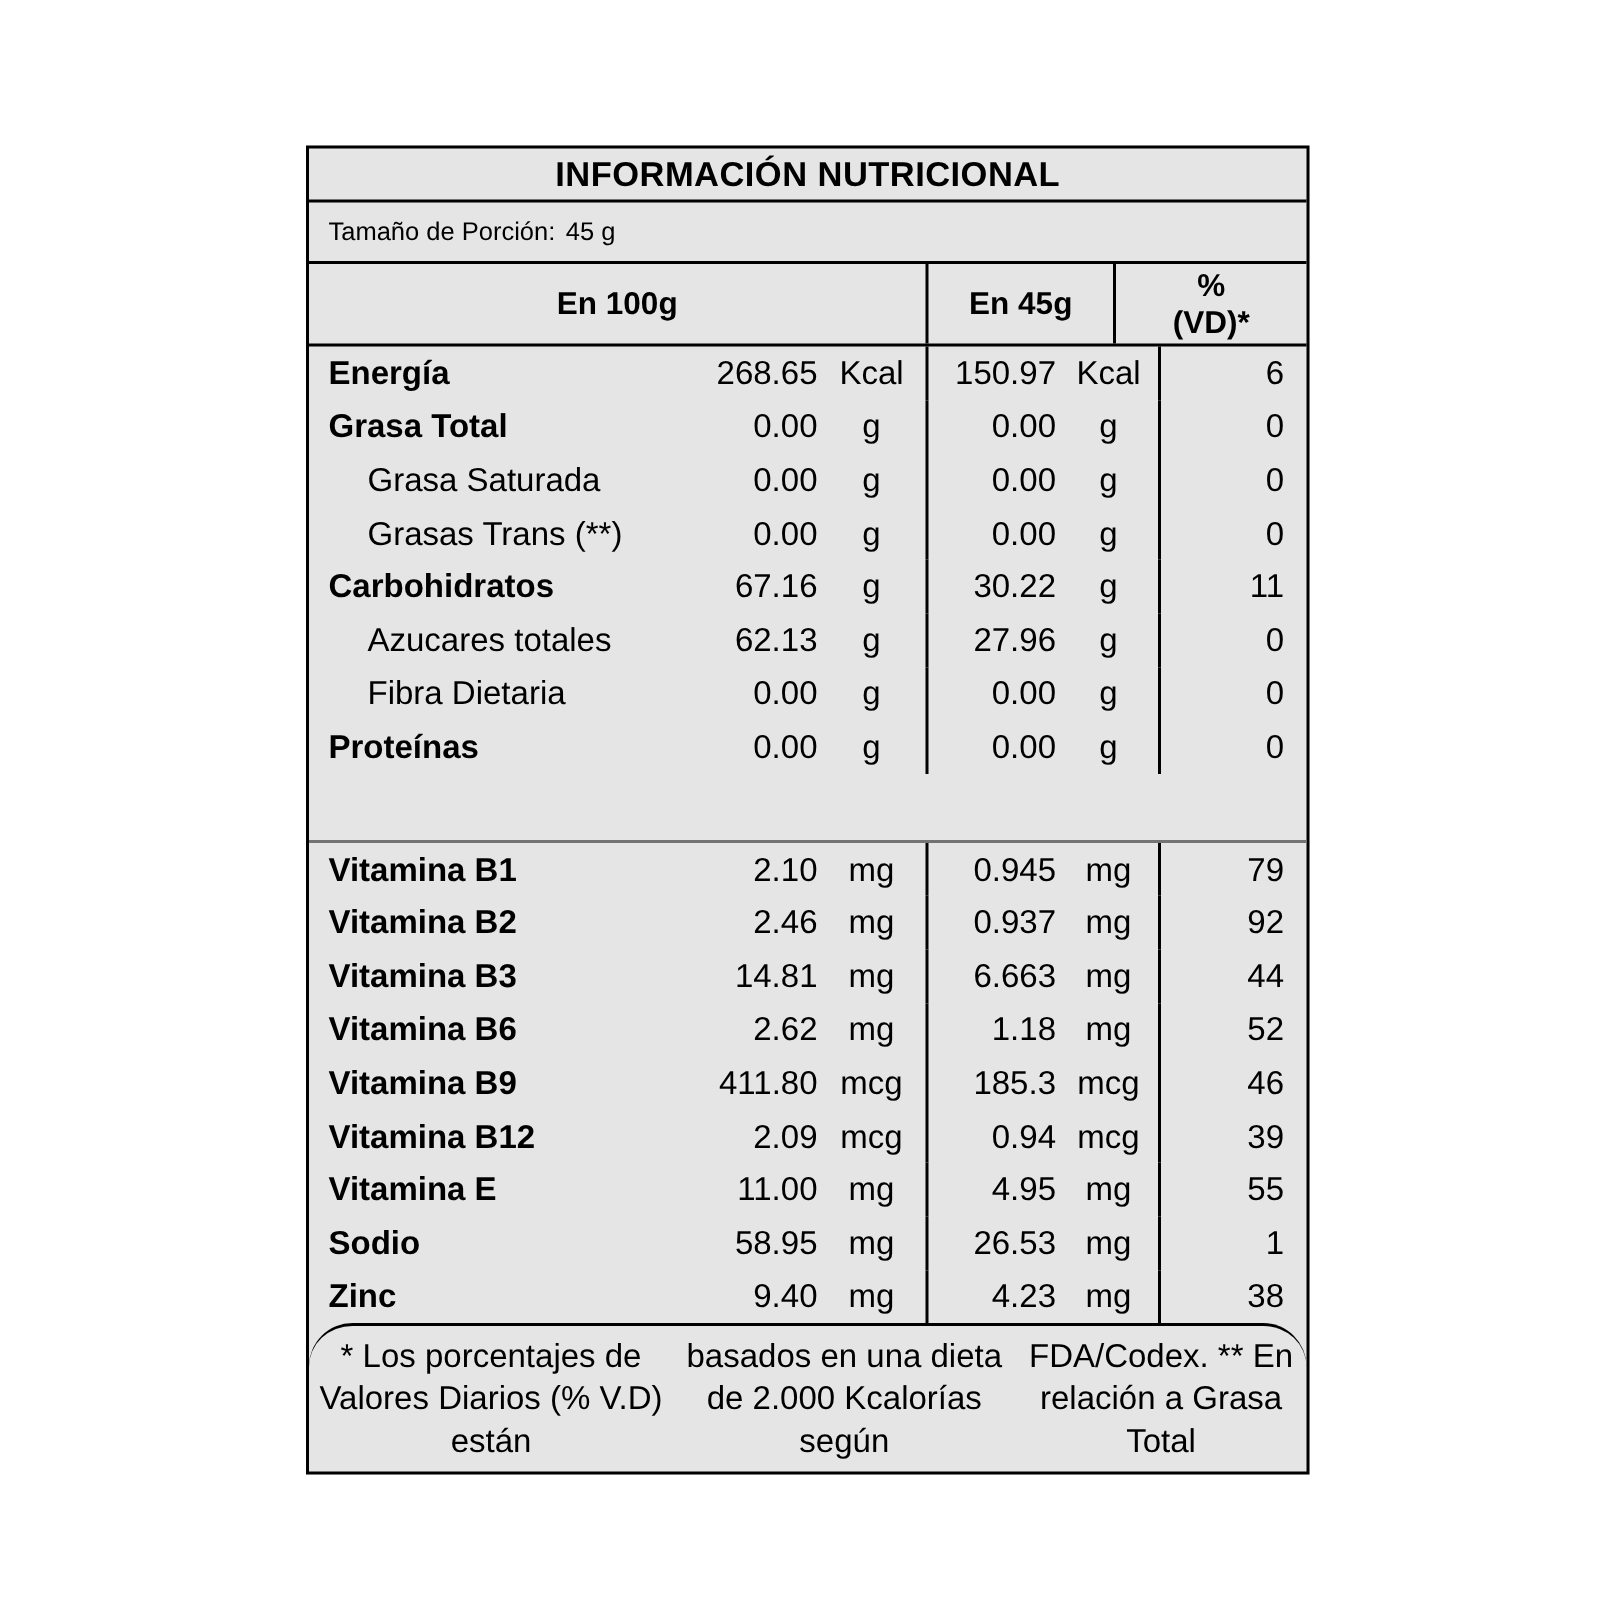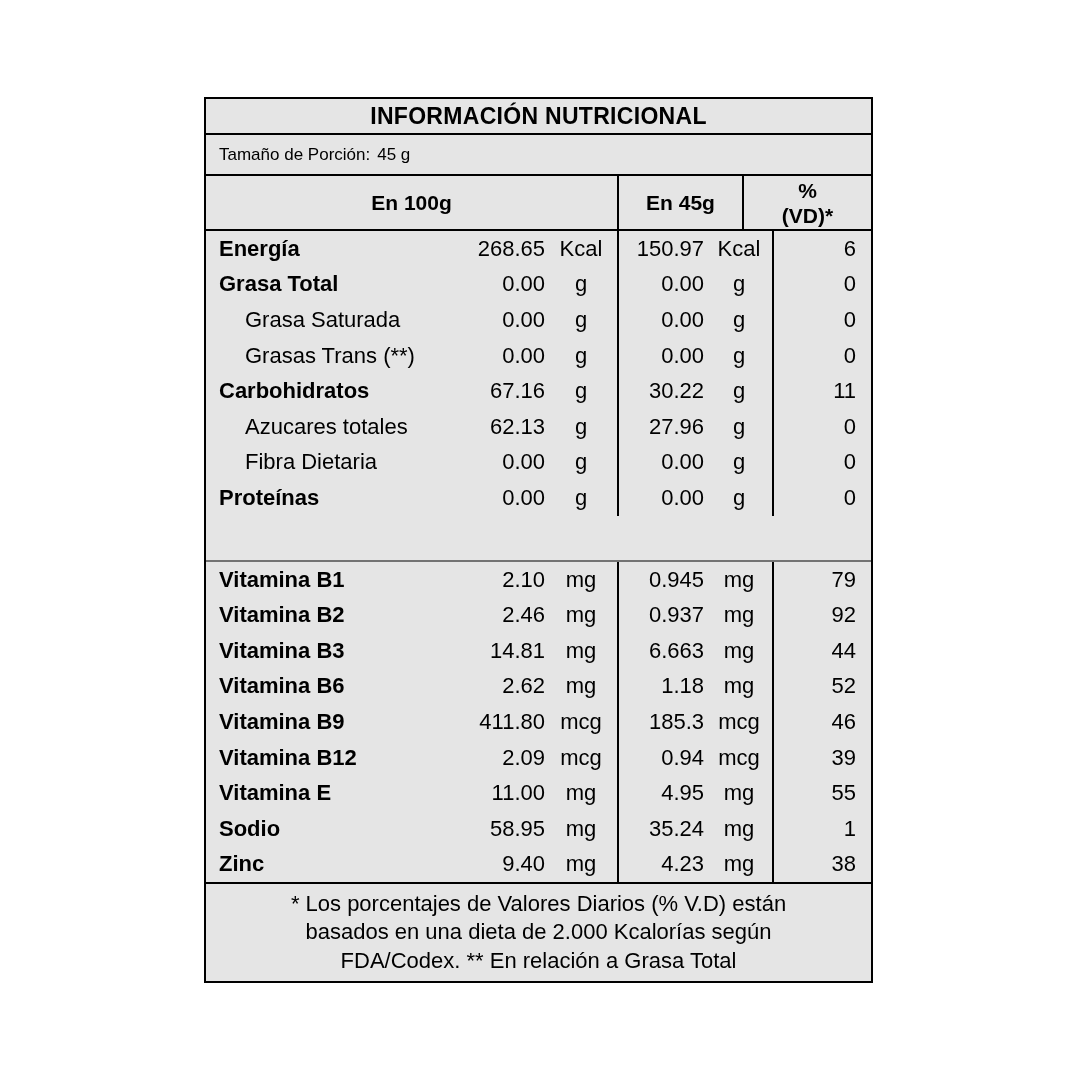--- a/index.html
+++ b/index.html
@@ -54,25 +54,26 @@
   .row.indent .c.label { padding-left: 39px; }
   .row.bold-name .c.label { font-weight: bold; }
   .c.v1 { width: 100px; justify-content: flex-end; }
   .c.u1 { width: 72px;  justify-content: center; }
   .c.v2 { width: 89px;  border-left: 2px solid #000; justify-content: flex-end; padding-right: 2px; }
   .c.u2 { width: 66px;  justify-content: center; }
   .c.vd { flex: 1; border-left: 2px solid #000; justify-content: flex-end; padding-right: 15px; }
   .footnote {
     border-top: 2px solid #000;
     flex: 1;
-    display: flex; flex-direction: column;
+    display: flex; flex-direction: row;
     align-items: center; justify-content: center;
     font-size: 22px;
     line-height: 28.5px;
     text-align: center;
+    border-radius: 29px;
   }
 </style>
 </head>
 <body>
 
 <div class="nutrition-table">
 
   <div class="title-row">INFORMACIÓN NUTRICIONAL</div>
 
   <div class="serving-row">
@@ -210,21 +211,21 @@
         <div class="c v1">11.00</div>
         <div class="c u1">mg</div>
         <div class="c v2">4.95</div>
         <div class="c u2">mg</div>
         <div class="c vd">55</div>
       </div>
       <div class="row bold-name">
         <div class="c label">Sodio</div>
         <div class="c v1">58.95</div>
         <div class="c u1">mg</div>
-        <div class="c v2">35.24</div>
+        <div class="c v2">26.53</div>
         <div class="c u2">mg</div>
         <div class="c vd">1</div>
       </div>
       <div class="row bold-name">
         <div class="c label">Zinc</div>
         <div class="c v1">9.40</div>
         <div class="c u1">mg</div>
         <div class="c v2">4.23</div>
         <div class="c u2">mg</div>
         <div class="c vd">38</div>

